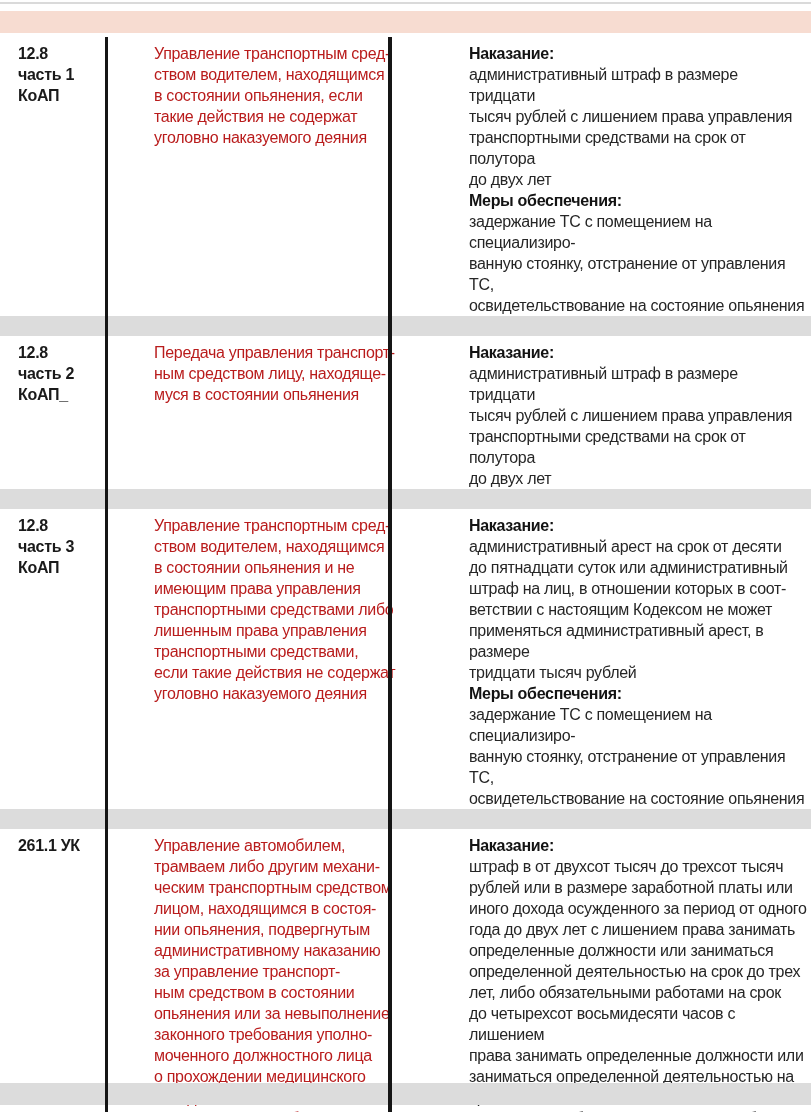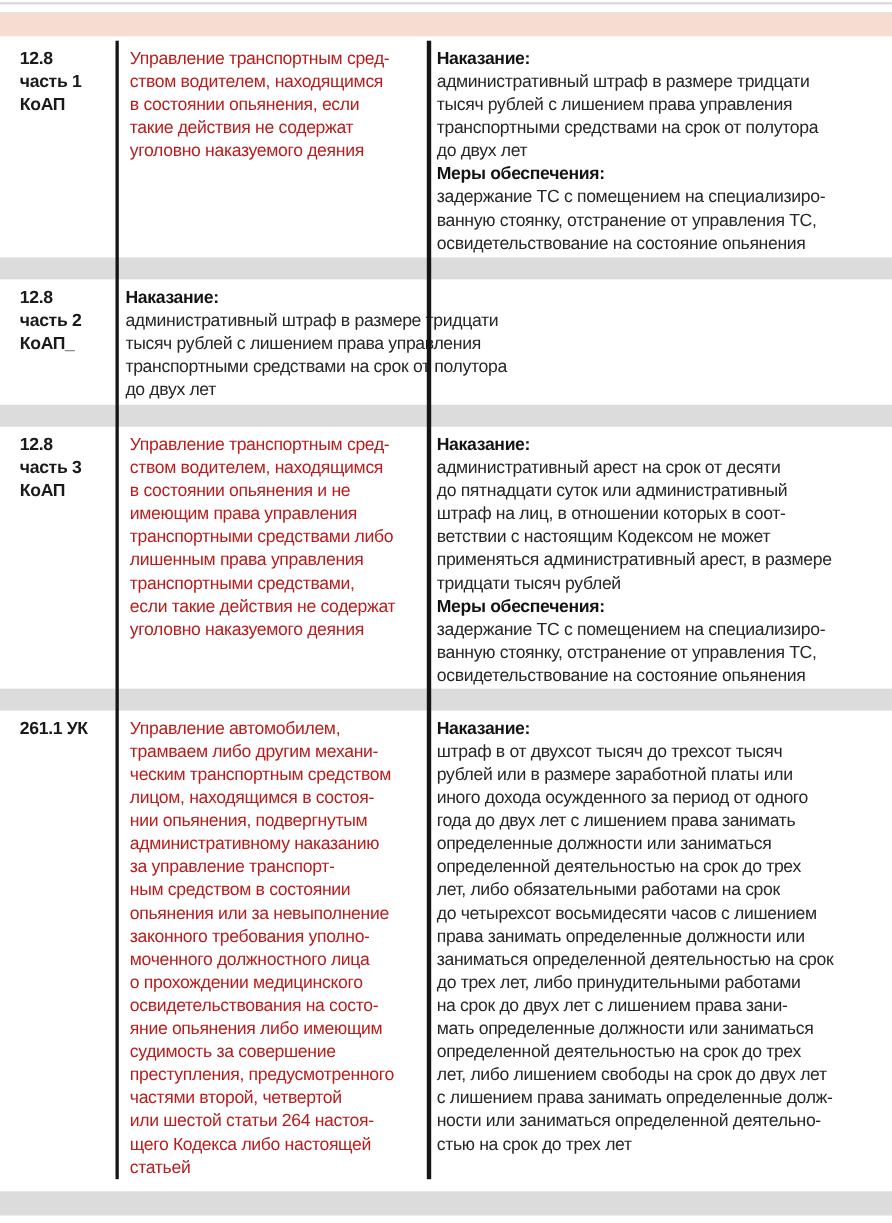--- a/index.html
+++ b/index.html
@@ -44,20 +44,21 @@
     background: #151515;
     z-index: 3;
   }
   .vrule1 { left: 105px; width: 3px; }
   .vrule2 { left: 388px; width: 4px; }
   .row {
     display: flex;
     align-items: stretch;
     padding-top: 3px;
     box-sizing: border-box;
+    gap: 36px;
   }
   .row-1 { min-height: 197px; }
   .row-2 { min-height: 114px; }
   .row-3 { min-height: 238px; }
   .row-4 { min-height: 418px; }
   .cell {
     white-space: pre-line;
     font-size: 16px;
     line-height: 21px;
     letter-spacing: -0.3px;
@@ -123,20 +124,23 @@
 до двух лет</div><div class="sec"><span class="sec-label">Меры обеспечения:</span>
 задержание ТС с помещением на специализиро-
 ванную стоянку, отстранение от управления ТС,
 освидетельствование на состояние опьянения</div></div>
     </div>
     <div class="separator"></div>
     <div class="row row-2">
       <div class="cell col-article">12.8
 часть 2
 КоАП_</div>
+      <div class="cell col-offense">Передача управления транспорт-
+ным средством лицу, находяще-
+муся в состоянии опьянения</div>
       <div class="cell col-penalty"><div class="sec"><span class="sec-label">Наказание:</span>
 административный штраф в размере тридцати
 тысяч рублей с лишением права управления
 транспортными средствами на срок от полутора
 до двух лет</div></div>
     </div>
     <div class="separator"></div>
     <div class="row row-3">
       <div class="cell col-article">12.8
 часть 3

